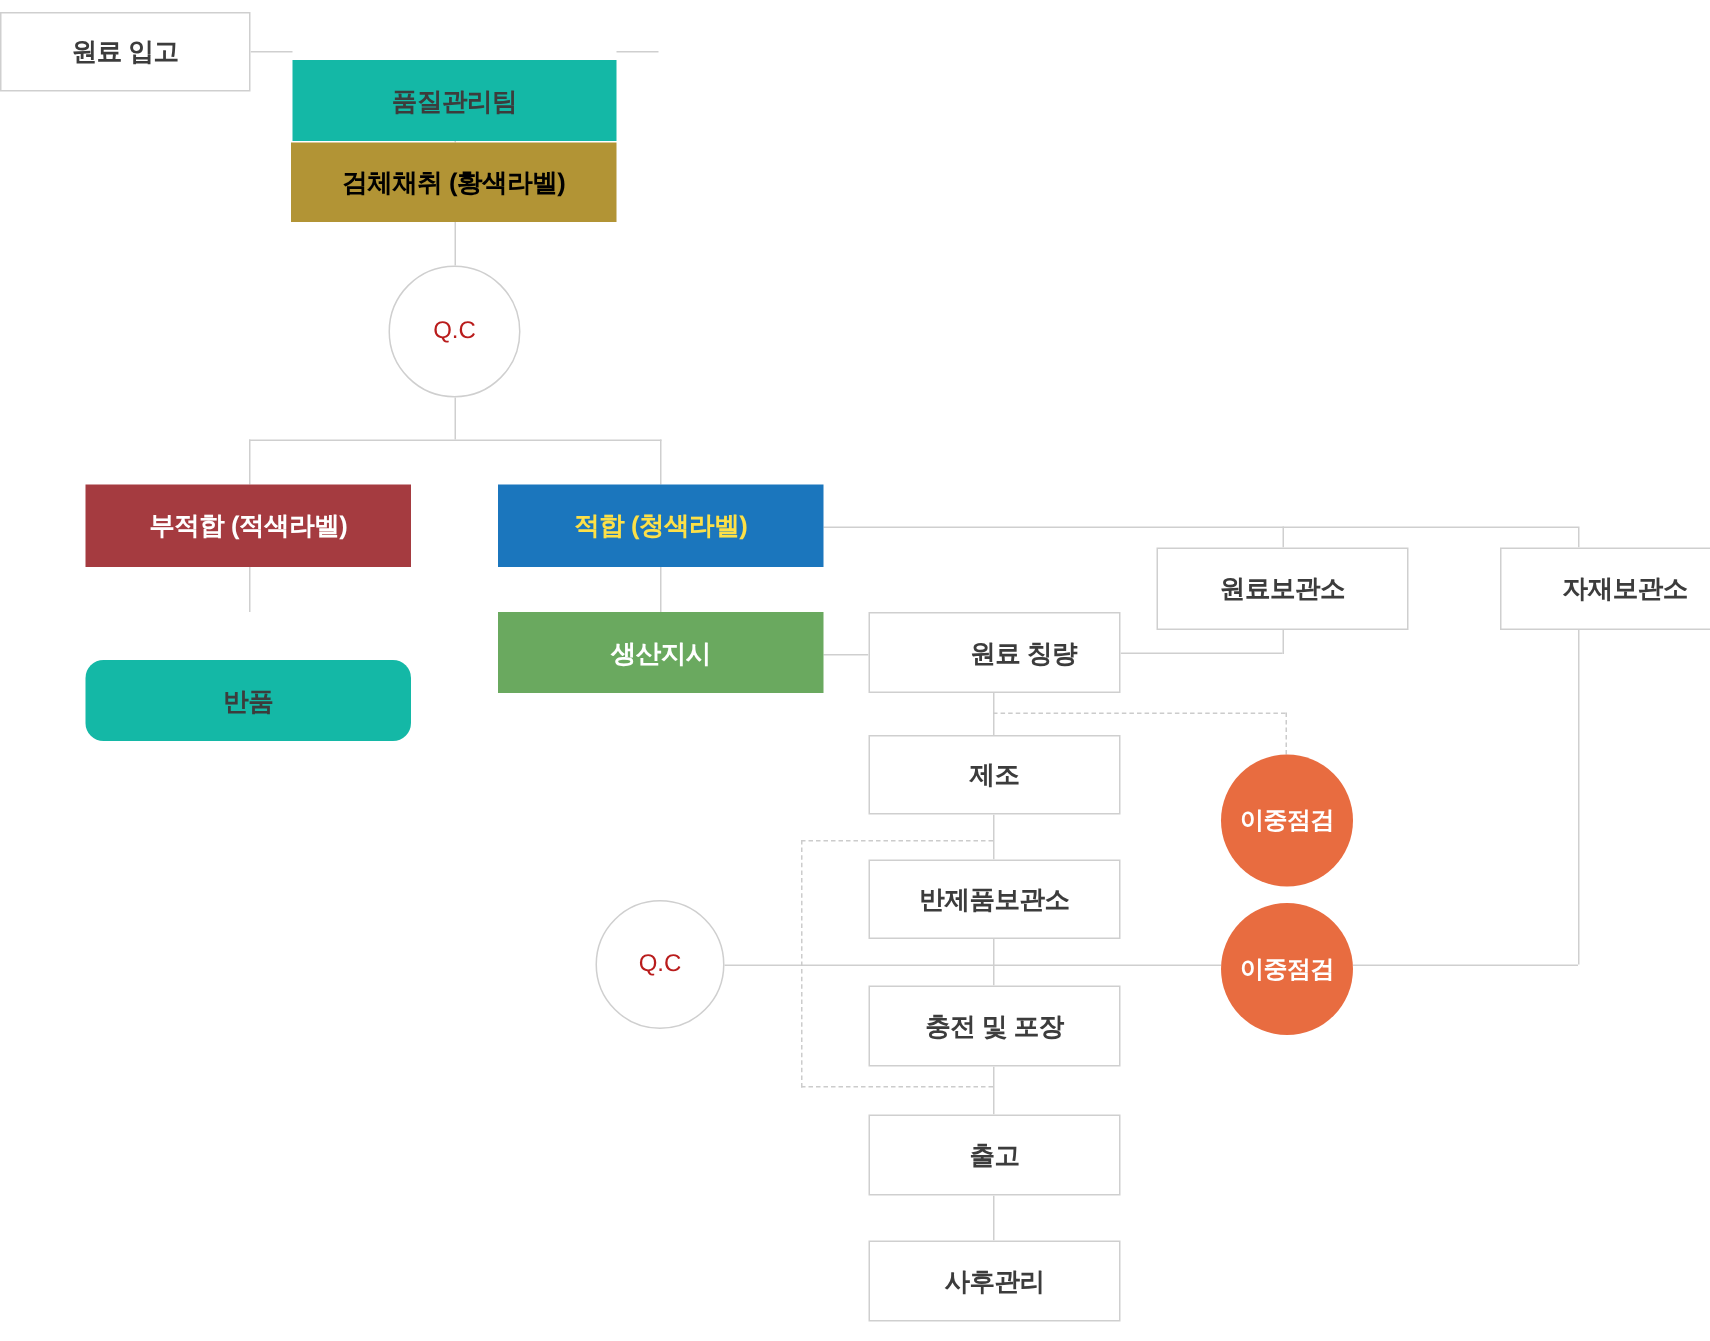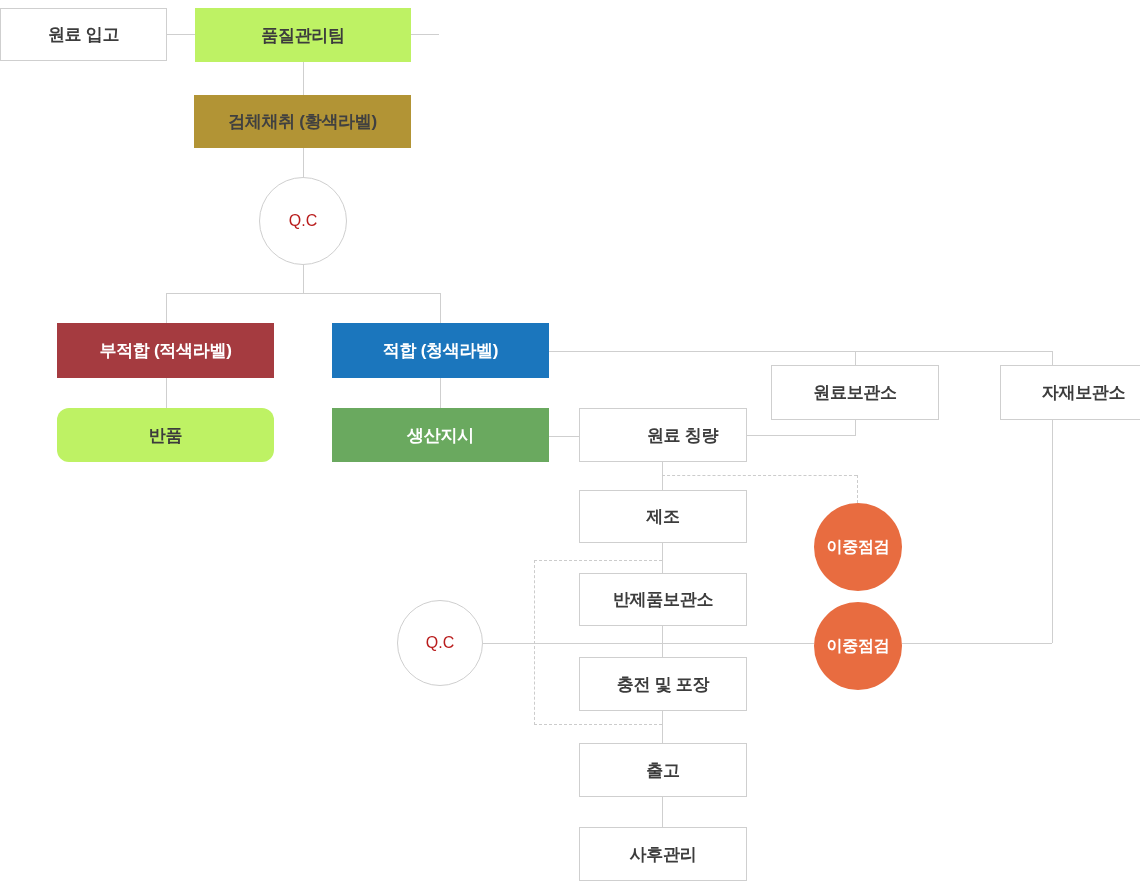--- a/index.html
+++ b/index.html
@@ -4,24 +4,24 @@
 <style>
   html,body{margin:0;padding:0;background:#fff;}
   body{width:1140px;height:894px;position:relative;overflow:hidden;
        font-family:"Liberation Sans","DejaVu Sans",sans-serif;}
   .stage{position:absolute;left:0;top:0;width:1140px;height:894px;}
 
   .node{position:absolute;display:flex;align-items:center;justify-content:center;
         box-sizing:border-box;font-size:17px;font-weight:600;color:#3c3c3c;
         letter-spacing:-0.3px;text-align:center;}
   .outline{background:#ffffff;border:1px solid #cfcfcf;}
-  .graybox{background:#bef264;}
-  .gold{background:#b29435;color:#404040;}
+  .graybox{background:#14b8a6;margin-top:32px;}
+  .gold{background:#b29435;color:#000000;}
   .red{background:#a53b40;color:#fff;}
-  .blue{background:#1b76bd;color:#ffffff;}
+  .blue{background:#1b76bd;color:#fde047;}
   .green{background:#6aa95f;color:#fff;}
   .circle{border-radius:50%;}
   .qc{background:#fff;border:1px solid #cfcfcf;font-size:16px;font-weight:400;color:#b91c1c;letter-spacing:0;}
   .orange{background:#e86c40;color:#fff;font-size:16px;}
 
   .hline{position:absolute;height:1px;background:#cfcfcf;}
   .vline{position:absolute;width:1px;background:#cfcfcf;}
   .dash-h{position:absolute;height:0;border-top:1px dashed #ccc;}
   .dash-v{position:absolute;width:0;border-left:1px dashed #ccc;}
   .dash-rect{position:absolute;border:1px dashed #ccc;border-right:none;box-sizing:border-box;}

